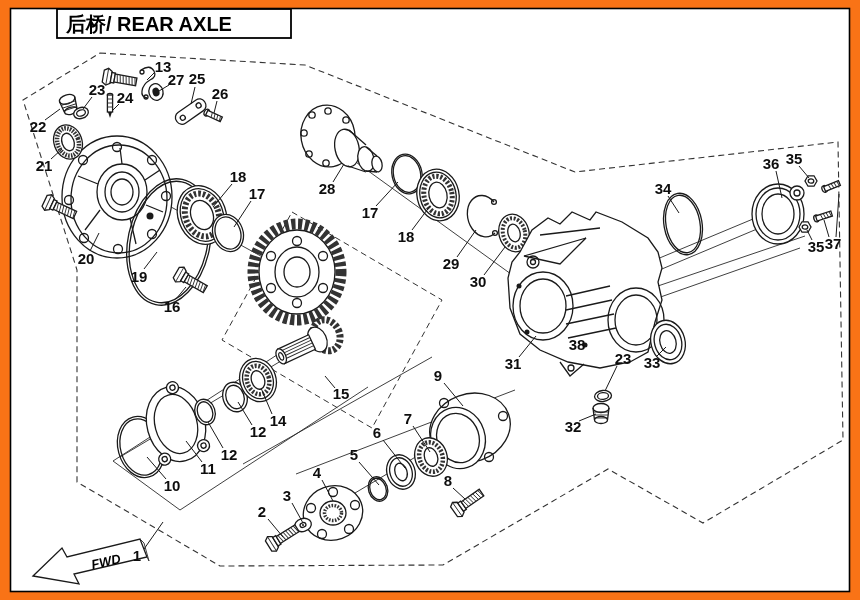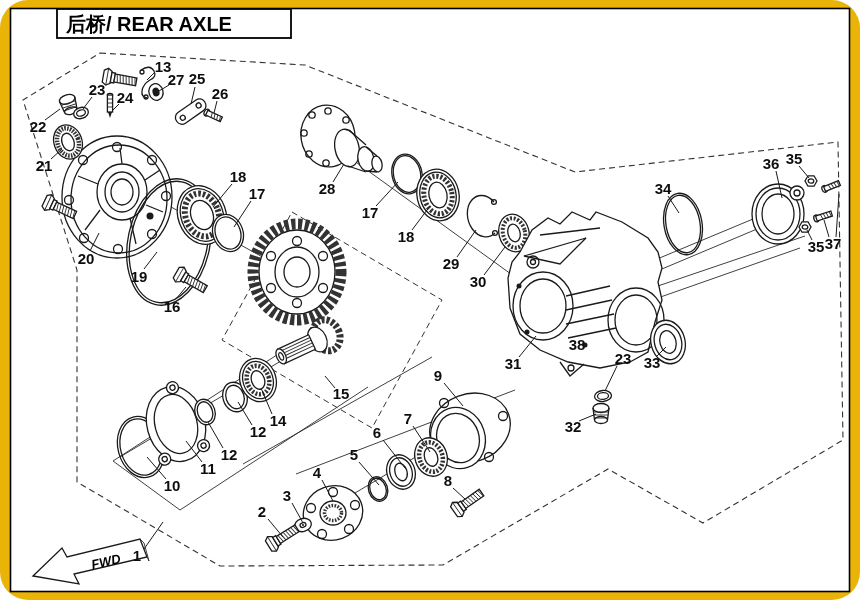--- a/index.html
+++ b/index.html
@@ -1,16 +1,16 @@
 <!DOCTYPE html>
 <html><head>
 <meta charset="utf-8">
 <style>
   html,body{margin:0;padding:0;background:#fff;}
-  #page{position:relative;width:860px;height:600px;background:#eab308;overflow:hidden;border-radius:28px;}
+  #page{position:relative;width:860px;height:600px;background:#f97316;overflow:hidden;}
   svg{display:block;}
   .part{stroke:#1a1a1a;stroke-width:1.3;fill:none;}
   .partfill{stroke:#1a1a1a;stroke-width:1.3;fill:#fff;}
   .thin{stroke:#2a2a2a;stroke-width:0.9;fill:none;}
   .dashouter{stroke:#333;stroke-width:1.1;fill:none;stroke-dasharray:6 4;}
   .dashbox{stroke:#333;stroke-width:1;fill:none;stroke-dasharray:6 4;}
   .rollers{stroke:#333;fill:none;}
   .leader{stroke:#1a1a1a;stroke-width:1;fill:none;}
   .callout{font:700 15px "Liberation Sans", sans-serif;fill:#0d0d0d;text-anchor:middle;}
   .titletext{font:700 20px "Liberation Sans", sans-serif;fill:#000;}

